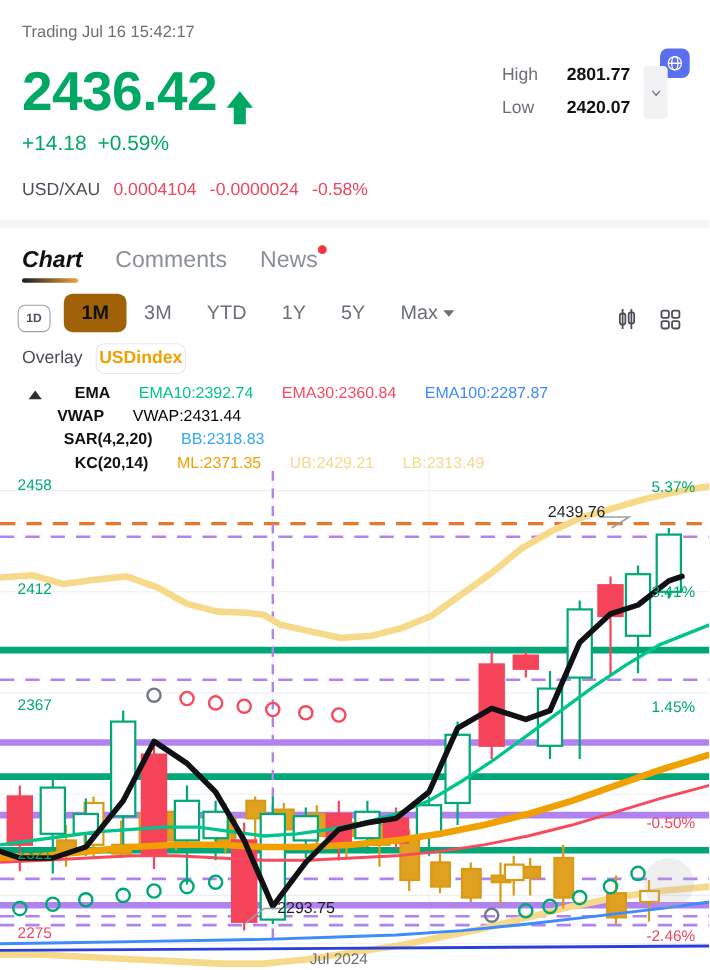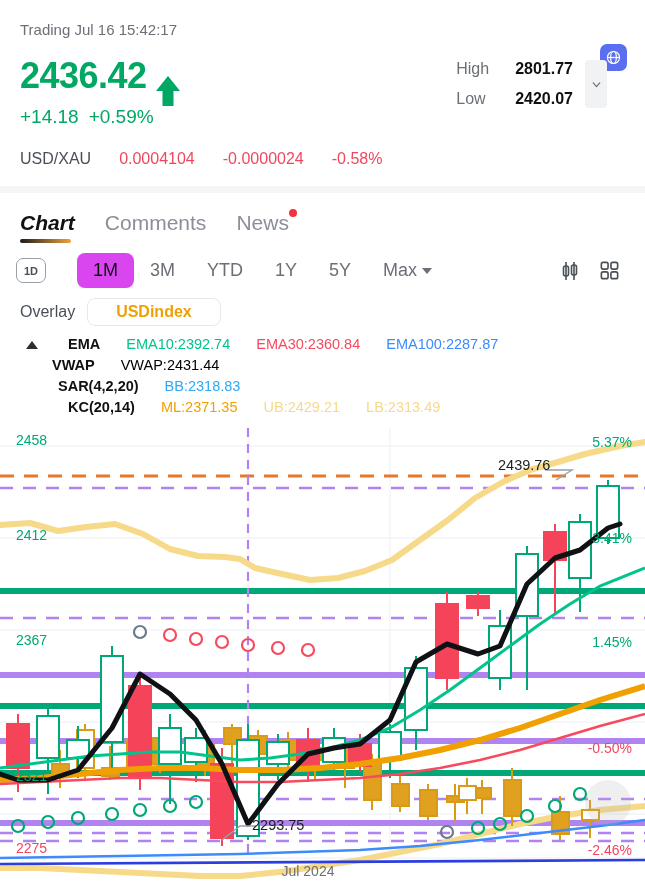--- a/index.html
+++ b/index.html
@@ -20,39 +20,39 @@
 
   .globe-btn {
     position: absolute; right: 18px; top: 44px;
     width: 27px; height: 27px; border-radius: 7px;
     background: #5a6ff0; display: flex; align-items: center; justify-content: center;
   }
   .globe-btn svg { display: block; }
 
   .price-block { margin-top: 20px; position: relative; }
   .price-row { display: flex; align-items: center; gap: 6px; }
-  .price-main { font-size: 36px; font-weight: 700; color: #00a863; line-height: 1; letter-spacing: -.5px; }
+  .price-main { font-size: 50px; font-weight: 700; color: #00a863; line-height: 1; letter-spacing: -.5px; }
   .arrow-up { width: 0; height: 0; position: relative; top: -2px; }
   .arrow-up svg { display: block; }
   .price-change { margin-top: 12px; font-size: 19px; color: #00a863; font-weight: 400; }
   .price-change span { margin-right: 10px; }
 
   .hl-box {
     position: absolute; right: 18px; top: 2px;
     display: flex; align-items: stretch; gap: 0;
   }
   .hl-table { display: grid; grid-template-columns: auto auto; gap: 12px 26px; align-items: center; }
   .hl-label { font-size: 16px; color: #6b6f76; }
   .hl-val { font-size: 16px; color: #101114; font-weight: 700; text-align: right; }
   .hl-expand {
     margin-left: 12px; width: 22px; border-radius: 4px; background: #f1f2f4;
     display: flex; align-items: center; justify-content: center;
   }
 
-  .inverse-row { margin-top: 22px; font-size: 16px; display: flex; gap: 28px; align-items: flex-start; }
+  .inverse-row { margin-top: 22px; font-size: 16px; display: flex; gap: 12px; align-items: flex-start; }
   .inv-label { color: #4a4f57; }
   .inv-red { color: #f0475f; }
 
   .divider { height: 7px; background: #f4f5f7; margin-top: 18px; }
 
   
   .tabs { display: flex; gap: 30px; padding: 18px 20px 0 20px; position: relative; }
   .tab { font-size: 21px; color: #8a8f98; position: relative; padding-bottom: 8px; }
   .tab.active { color: #101114; font-weight: 700; font-style: italic; }
   .tab.active::after {
@@ -60,43 +60,43 @@
     border-radius: 2px;
     background: linear-gradient(90deg, #1b1c1f 0%, #f0a23a 100%);
   }
   .news-dot {
     position: absolute; right: -8px; top: -2px; width: 8px; height: 8px;
     border-radius: 50%; background: #f5333f;
   }
 
   
   .period-bar {
-    display: flex; align-items: center; padding: 10px 16px 0 16px; gap: 0;
+    display: flex; align-items: flex-end; padding: 10px 16px 0 16px; gap: 0;
   }
   .oneday {
     width: 30px; height: 25px; border: 1.6px solid #9aa0a8; border-radius: 7px;
     display: flex; align-items: center; justify-content: center;
     font-size: 11px; font-weight: 700; color: #4a4f57; margin-right: 12px;
   }
   .pchip {
     font-size: 18px; color: #6b6f76; padding: 7px 16px; border-radius: 8px;
     white-space: nowrap;
   }
-  .pchip.sel { background: #d946ef; color: #101114; font-weight: 400; margin-left: 19px; }
+  .pchip.sel { background: #a16207; color: #101114; font-weight: 700; }
   .pchip.max { display: flex; align-items: center; gap: 5px; }
   .caret-dn { width: 0; height: 0; border-left: 5px solid transparent; border-right: 5px solid transparent; border-top: 6px solid #6b6f76; }
   .spacer { flex: 1; }
   .ticon { padding: 0 8px; display: flex; align-items: center; }
 
   
   .overlay-row { display: flex; align-items: center; gap: 12px; padding: 10px 20px 0 20px; }
   .ov-label { font-size: 16px; color: #4a4f57; }
   .ov-chip {
     font-size: 16px; font-weight: 700; color: #f0a000;
-    border: 1.4px solid #e6e8eb; border-radius: 8px; padding: 4px 28px;
+    border: 1.4px solid #e6e8eb; border-radius: 8px; padding: 4px 2px;
   }
 
   
   .legend { padding: 8px 20px 0 20px; }
   .lg-row { display: flex; align-items: center; gap: 26px; font-size: 14.5px; white-space: nowrap; line-height: 1.45; }
   .lg-row.r1 { padding-left: 6px; }
   .lg-row.r2 { padding-left: 32px; }
   .lg-row.r3 { padding-left: 38px; }
   .lg-row.r4 { padding-left: 48px; }
   .tri-up { width: 0; height: 0; border-left: 6px solid transparent; border-right: 6px solid transparent; border-bottom: 8px solid #2b2d31; margin-right: 4px; }

